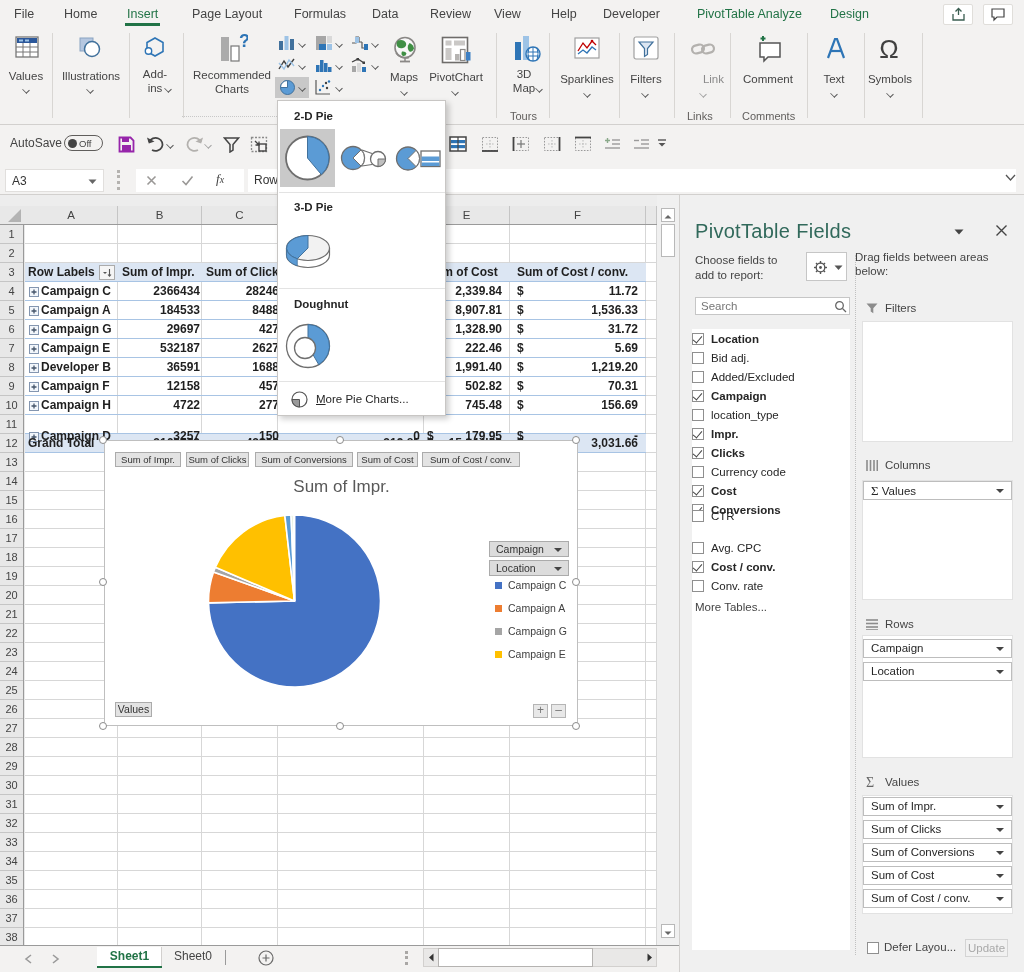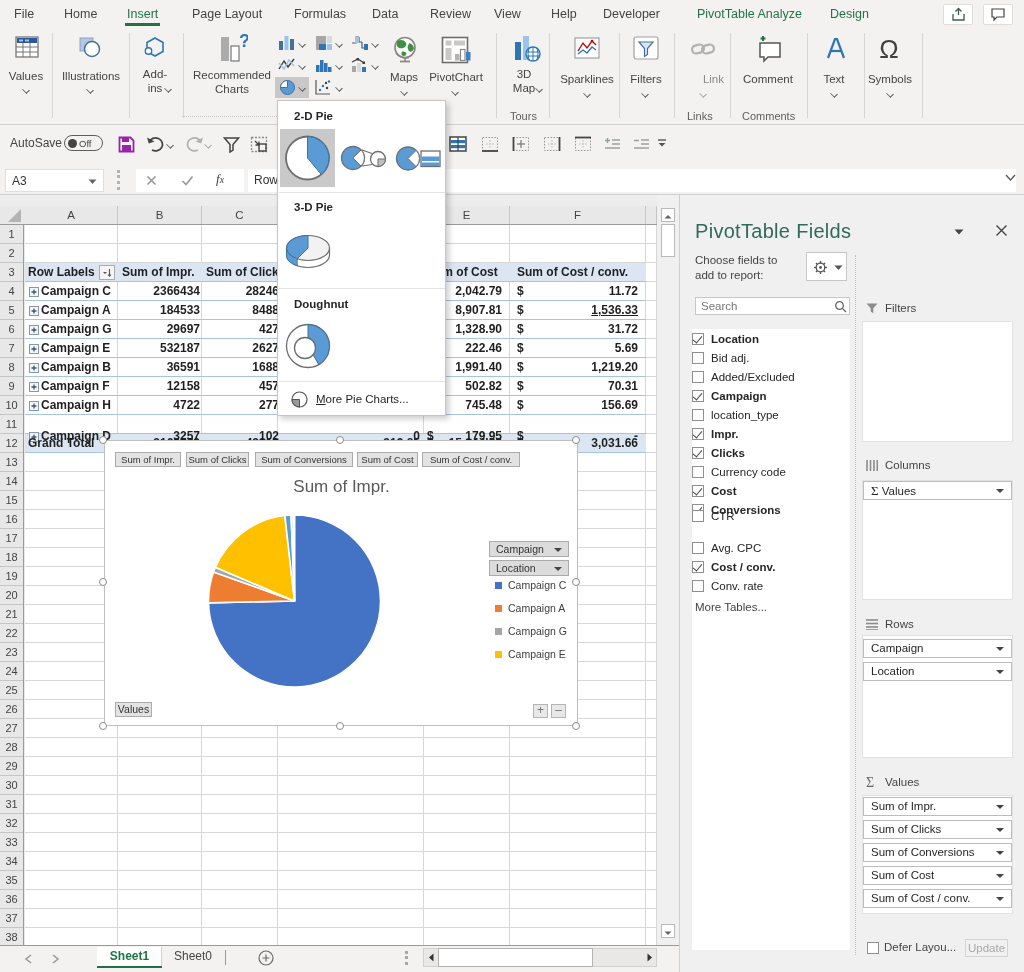--- a/index.html
+++ b/index.html
@@ -537,36 +537,36 @@
         </svg></div>
   <div class="pivrow" style="top:57px;">
         <svg class="abs" style="left:4px;top:5px;" width="10" height="10" viewBox="0 0 10 10">
           <rect x="0.5" y="0.5" width="9" height="9" fill="#f2f6fb" stroke="#8496b0"></rect>
           <path d="M5 2.5 v5 M2.5 5 h5" stroke="#44546a" stroke-width="1.3"></path>
         </svg>
         <div class="cellleft" style="left:16px;width:100px;">Campaign C</div>
         <div class="cellnum" style="left:93px;width:82px;">2366434</div>
         <div class="cellnum" style="left:177px;width:77px;">28246</div>
         <div class="cellleft" style="left:402px;width:12px;">$</div>
-        <div class="cellnum" style="left:399px;width:78px;">2,042.79</div>
+        <div class="cellnum" style="left:399px;width:78px;">2,339.84</div>
         <div class="cellleft" style="left:492px;width:12px;">$</div>
         <div class="cellnum" style="left:485px;width:128px;">11.72</div>
       </div>
   <div class="pivrow" style="top:76px;">
         <svg class="abs" style="left:4px;top:5px;" width="10" height="10" viewBox="0 0 10 10">
           <rect x="0.5" y="0.5" width="9" height="9" fill="#f2f6fb" stroke="#8496b0"></rect>
           <path d="M5 2.5 v5 M2.5 5 h5" stroke="#44546a" stroke-width="1.3"></path>
         </svg>
         <div class="cellleft" style="left:16px;width:100px;">Campaign A</div>
         <div class="cellnum" style="left:93px;width:82px;">184533</div>
         <div class="cellnum" style="left:177px;width:77px;">8488</div>
         <div class="cellleft" style="left:402px;width:12px;">$</div>
         <div class="cellnum" style="left:399px;width:78px;">8,907.81</div>
         <div class="cellleft" style="left:492px;width:12px;">$</div>
-        <div class="cellnum" style="left:485px;width:128px;text-decoration:underline;">1,536.33</div>
+        <div class="cellnum" style="left:485px;width:128px;">1,536.33</div>
       </div>
   <div class="pivrow" style="top:95px;">
         <svg class="abs" style="left:4px;top:5px;" width="10" height="10" viewBox="0 0 10 10">
           <rect x="0.5" y="0.5" width="9" height="9" fill="#f2f6fb" stroke="#8496b0"></rect>
           <path d="M5 2.5 v5 M2.5 5 h5" stroke="#44546a" stroke-width="1.3"></path>
         </svg>
         <div class="cellleft" style="left:16px;width:100px;">Campaign G</div>
         <div class="cellnum" style="left:93px;width:82px;">29697</div>
         <div class="cellnum" style="left:177px;width:77px;">427</div>
         <div class="cellleft" style="left:402px;width:12px;">$</div>
@@ -585,21 +585,21 @@
         <div class="cellleft" style="left:402px;width:12px;">$</div>
         <div class="cellnum" style="left:399px;width:78px;">222.46</div>
         <div class="cellleft" style="left:492px;width:12px;">$</div>
         <div class="cellnum" style="left:485px;width:128px;">5.69</div>
       </div>
   <div class="pivrow" style="top:133px;">
         <svg class="abs" style="left:4px;top:5px;" width="10" height="10" viewBox="0 0 10 10">
           <rect x="0.5" y="0.5" width="9" height="9" fill="#f2f6fb" stroke="#8496b0"></rect>
           <path d="M5 2.5 v5 M2.5 5 h5" stroke="#44546a" stroke-width="1.3"></path>
         </svg>
-        <div class="cellleft" style="left:16px;width:100px;">Campaign B</div>
+        <div class="cellleft" style="left:16px;width:100px;">Developer B</div>
         <div class="cellnum" style="left:93px;width:82px;">36591</div>
         <div class="cellnum" style="left:177px;width:77px;">1688</div>
         <div class="cellleft" style="left:402px;width:12px;">$</div>
         <div class="cellnum" style="left:399px;width:78px;">1,991.40</div>
         <div class="cellleft" style="left:492px;width:12px;">$</div>
         <div class="cellnum" style="left:485px;width:128px;">1,219.20</div>
       </div>
   <div class="pivrow" style="top:152px;">
         <svg class="abs" style="left:4px;top:5px;" width="10" height="10" viewBox="0 0 10 10">
           <rect x="0.5" y="0.5" width="9" height="9" fill="#f2f6fb" stroke="#8496b0"></rect>
@@ -626,21 +626,21 @@
         <div class="cellleft" style="left:492px;width:12px;">$</div>
         <div class="cellnum" style="left:485px;width:128px;">156.69</div>
       </div>
   <div class="pivrow" style="top:202px;">
         <svg class="abs" style="left:4px;top:5px;" width="10" height="10" viewBox="0 0 10 10">
           <rect x="0.5" y="0.5" width="9" height="9" fill="#f2f6fb" stroke="#8496b0"></rect>
           <path d="M5 2.5 v5 M2.5 5 h5" stroke="#44546a" stroke-width="1.3"></path>
         </svg>
         <div class="cellleft" style="left:16px;width:100px;">Campaign D</div>
         <div class="cellnum" style="left:93px;width:82px;">3257</div>
-        <div class="cellnum" style="left:177px;width:77px;">102</div>
+        <div class="cellnum" style="left:177px;width:77px;">150</div>
         <div class="cellnum" style="left:253px;width:142px;">0</div>
         <div class="cellleft" style="left:402px;width:12px;">$</div>
         <div class="cellnum" style="left:399px;width:78px;">179.95</div>
         <div class="cellleft" style="left:492px;width:12px;">$</div>
         <div class="cellnum" style="left:485px;width:128px;">-</div>
       </div>
   <div class="pivrow" style="top:209px;">
         <div class="cellleft" style="left:3px;width:100px;">Grand Total</div>
         <div class="cellnum" style="left:93px;width:82px;">3169579</div>
         <div class="cellnum" style="left:177px;width:77px;">42312</div>
@@ -748,20 +748,21 @@
     </div>
   <div class="fieldrow" style="top:363px;">
       <span class="cbx chk"></span>
       <b>Cost / conv.</b>
     </div>
   <div class="fieldrow" style="top:382px;">
       <span class="cbx "></span>
       <u>Conv. rate</u>
     </div>
   <div class="abs" style="left:15px;top:406px;font-size:11.5px;color:#444;">More Tables...</div>
+  <div class="abs" style="left:175px;top:56px;width:160px;font-size:11.5px;color:#444;line-height:13.5px;">Drag fields between areas below:</div>
   <div class="abs" style="left:175px;top:60px;width:1px;height:700px;border-left:1px dotted #c0c0c0;left:175px;"></div>
 
   <svg class="abs" style="left:186px;top:108px;" width="12" height="11" viewBox="0 0 12 11">
       <path d="M0.5 0.5 h11 l-4.2 4.7 v5 l-2.6 -1.6 v-3.4 z" fill="#8c8c8c"></path>
     </svg>
   <div class="arealabel" style="left:205px;top:107px;">Filters</div>
   <div class="dragbox" style="left:182px;top:126px;width:151px;height:121px;"></div>
 
   <svg class="abs" style="left:186px;top:265px;" width="12" height="11" viewBox="0 0 12 11">
       <g stroke="#8c8c8c" stroke-width="1.6">

